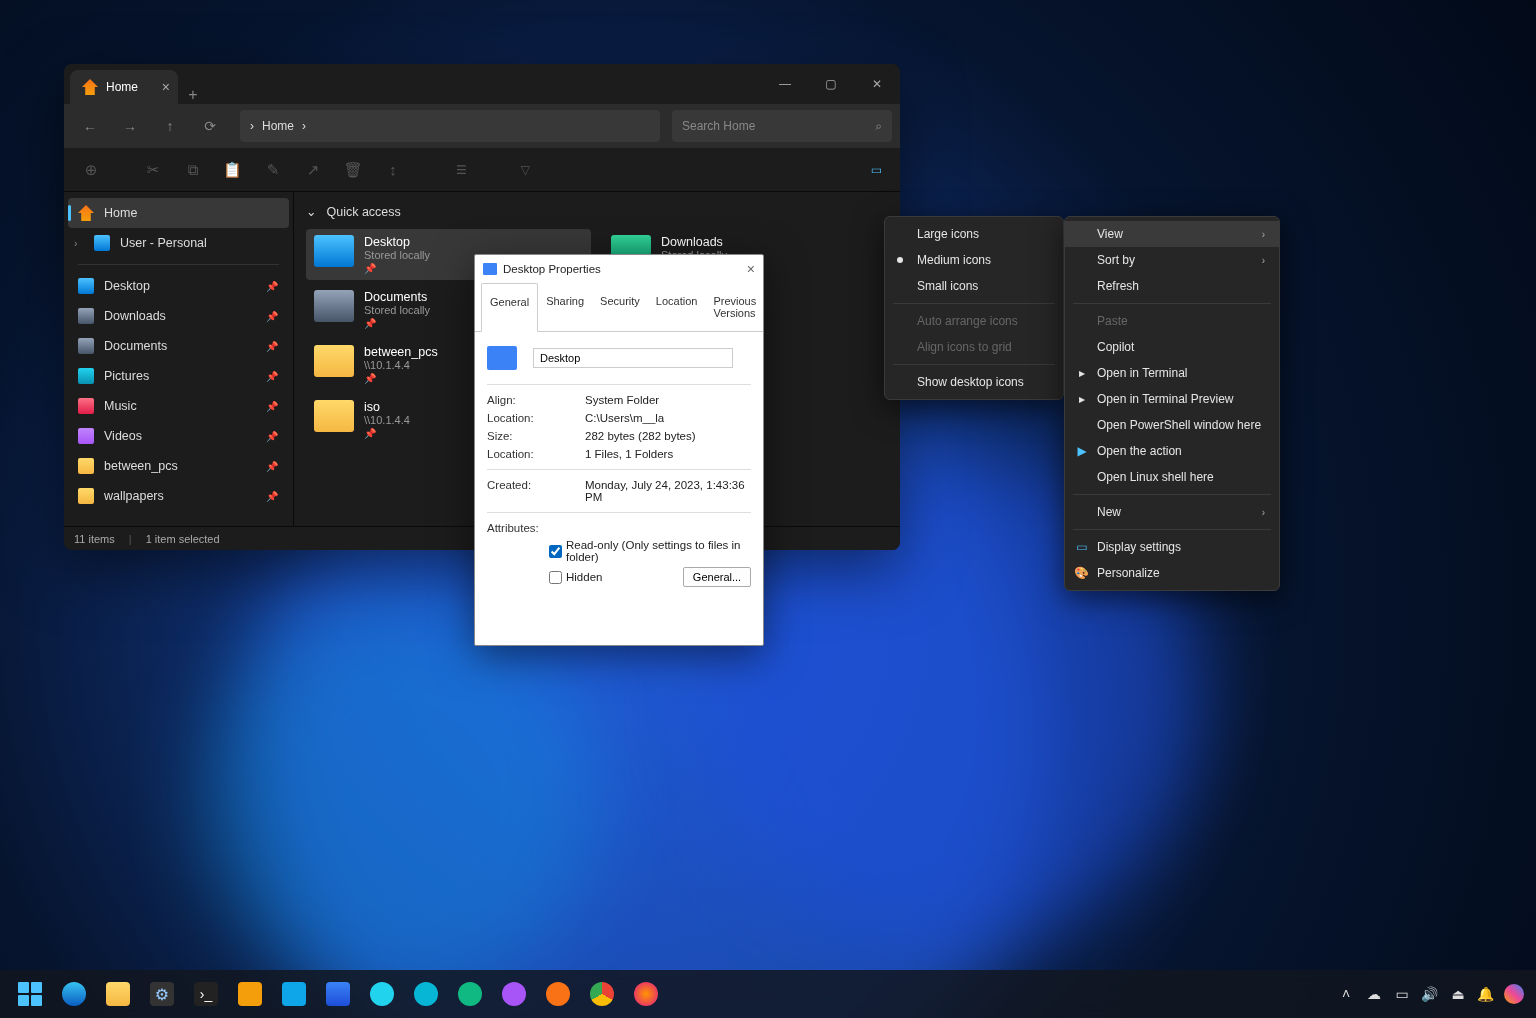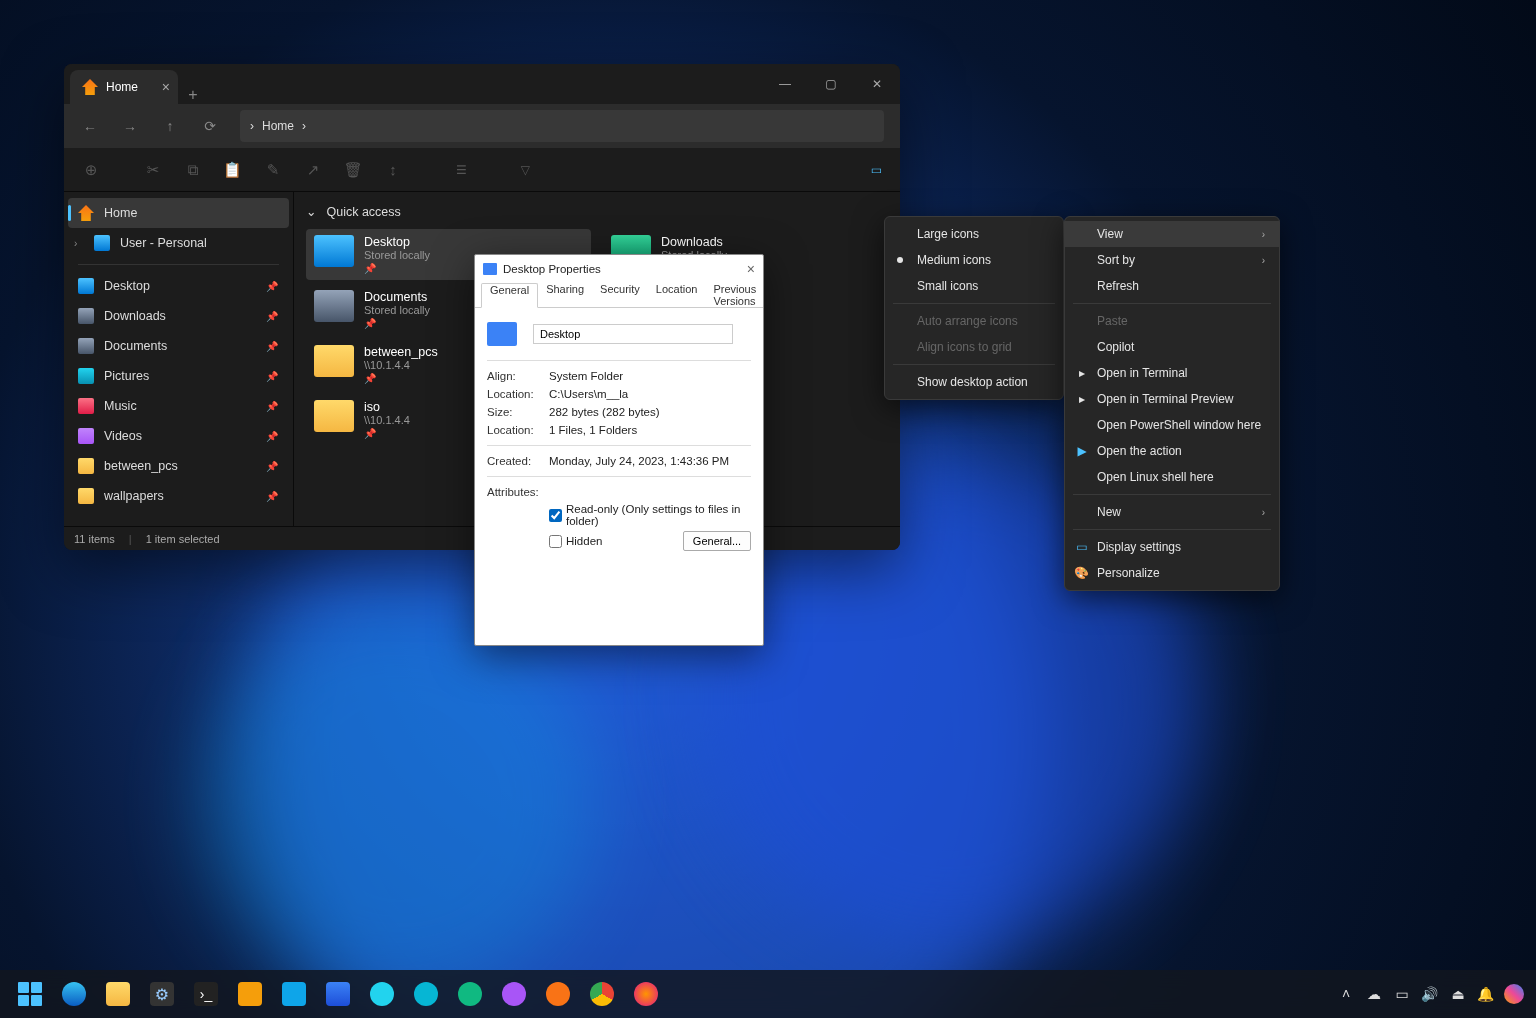--- a/index.html
+++ b/index.html
@@ -65,26 +65,26 @@
 .props {
   position:absolute; left:474px; top:254px; width:290px; height:392px;
   background:#fff; border:1px solid #888; border-radius:2px;
   box-shadow:0 10px 40px rgba(0,0,0,.5);
   display:flex; flex-direction:column; font-size:11.5px; color:#222;
 }
 .props-title { height:28px; display:flex; align-items:center; padding:0 8px; gap:6px; }
 .props-title .ico { width:14px; height:12px; background:#3b82f6; border-radius:1px; }
 .props-title .x { margin-left:auto; color:#666; font-size:14px; }
 .props-tabs { display:flex; border-bottom:1px solid #ccc; padding:0 6px; }
-.props-tab { padding:0 8px; font-size:11px; color:#333; }
+.props-tab { padding:12px 8px; font-size:11px; color:#333; }
 .props-tab.active { border:1px solid #ccc; border-bottom:1px solid #fff; border-radius:2px 2px 0 0; margin-bottom:-1px; background:#fff;}
 .props-body { padding:10px 12px; flex:1; }
 .props-row { display:flex; padding:3px 0; }
 .props-label { width:62px; color:#333; }
-.props-val { flex:1; }
+.props-val { flex:1;margin-left:36px; }
 .props-hr { border:none; border-top:1px solid #ddd; margin:6px 0; }
 .props-input { width:200px; height:20px; border:1px solid #ccc; padding:0 6px; font-size:11px; margin-left:4px;}
 .props-ico-big { width:30px; height:24px; background:#3b82f6; border-radius:2px; margin-right:12px;}
 .props-check { display:flex; align-items:center; gap:4px; margin-left:62px; padding:2px 0;}
 .props-check input { width:13px; height:13px; accent-color:#0067c0;}
 .props-btns { display:flex; gap:6px; justify-content:flex-end; padding:8px 10px; }
 .props-btn { width:64px; height:22px; border:1px solid #aaa; background:#fdfdfd; font-size:11px; border-radius:2px;}
 .props-btn.disabled { color:#999; }
 .adv-btn { width:68px; height:20px; border:1px solid #aaa; background:#fdfdfd; font-size:11px; border-radius:2px; margin-left:auto;}
 
@@ -143,20 +143,24 @@
   </div>
   <div class="navbar">
     <div class="navbtn">←</div>
     <div class="navbtn">→</div>
     <div class="navbtn">↑</div>
     <div class="navbtn">⟳</div>
     <div class="addrbar">
       <span>›</span>
       <span>Home</span>
       <span>›</span>
+    </div>
+    <div class="searchbar">
+      <span>Search Home</span>
+      <span>⌕</span>
     </div>
   </div>
   <div class="toolbar">
     <div class="tbtn">⊕</div>
     <div style="width:20px"></div>
     <div class="tbtn">✂</div>
     <div class="tbtn">⧉</div>
     <div class="tbtn">📋</div>
     <div class="tbtn">✎</div>
     <div class="tbtn">↗</div>
@@ -371,21 +375,21 @@
     </div>
   <div class="ctx-sep"></div>
   <div class="ctx-item disabled">
       <span>Auto arrange icons</span>
     </div>
   <div class="ctx-item disabled">
       <span>Align icons to grid</span>
     </div>
   <div class="ctx-sep"></div>
   <div class="ctx-item">
-      <span>Show desktop action</span>
+      <span>Show desktop icons</span>
     </div>
 </div>
 
 <div class="ctxmenu menu2">
   <div class="ctx-item hover">
       <span>View</span>
       <span class="arrow">›</span>
     </div>
   <div class="ctx-item">
       <span>Sort by</span>

